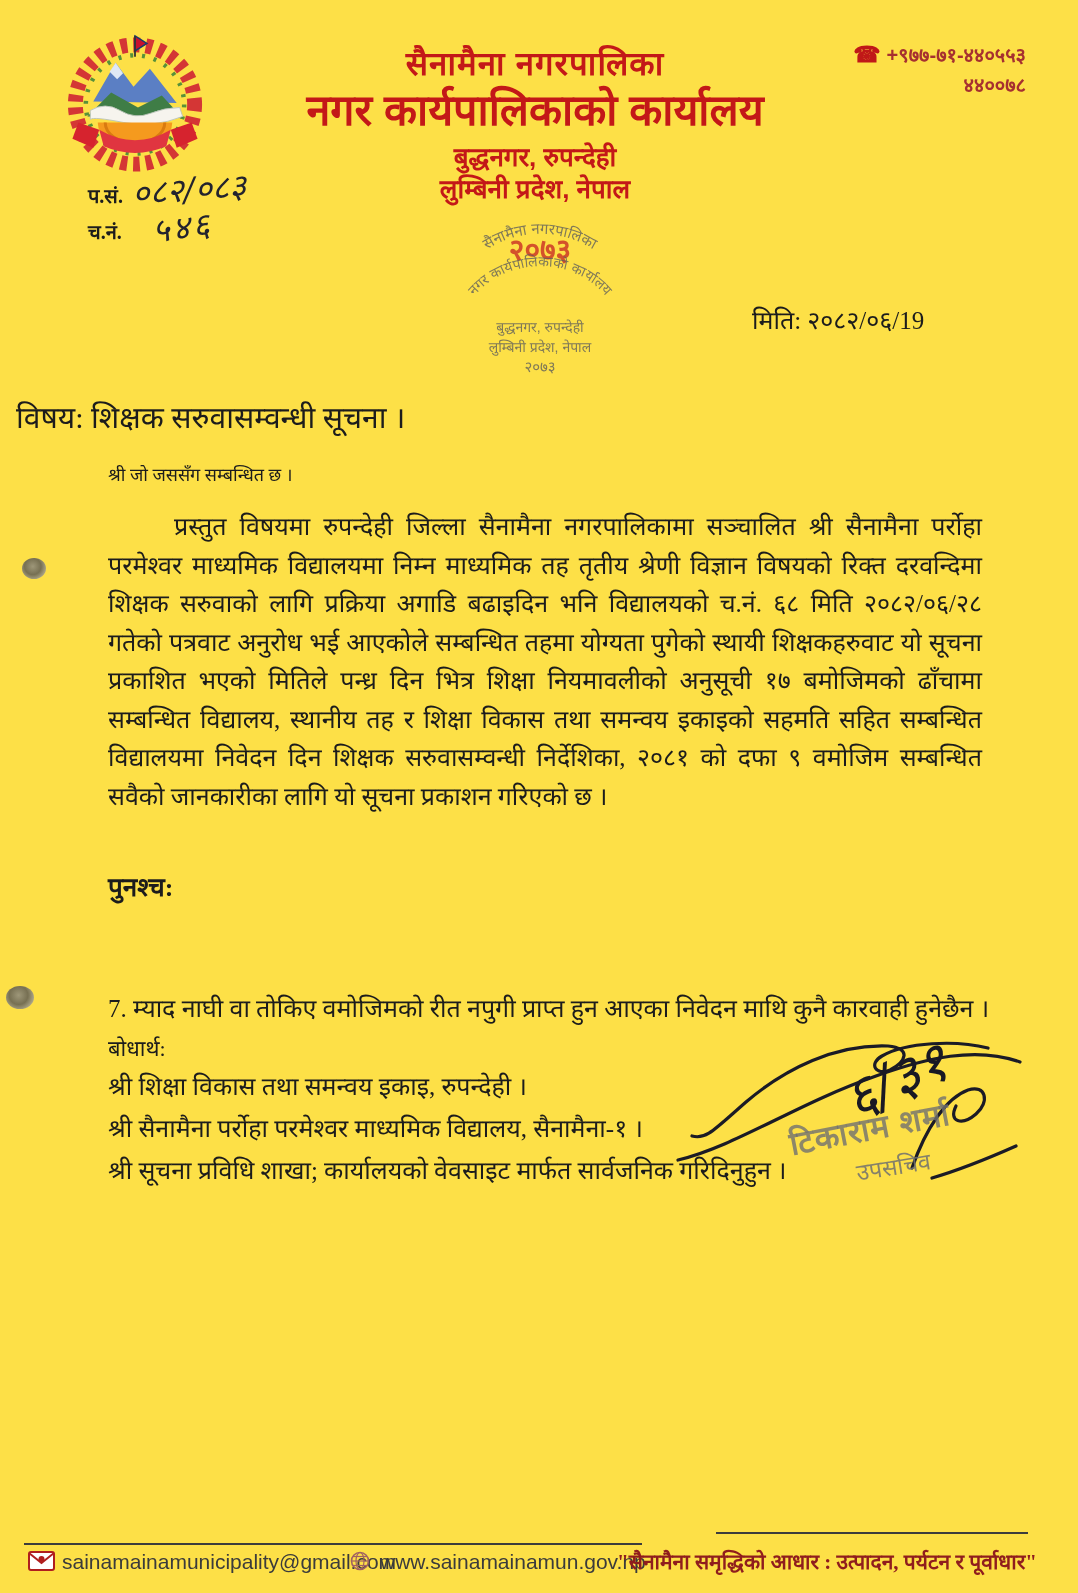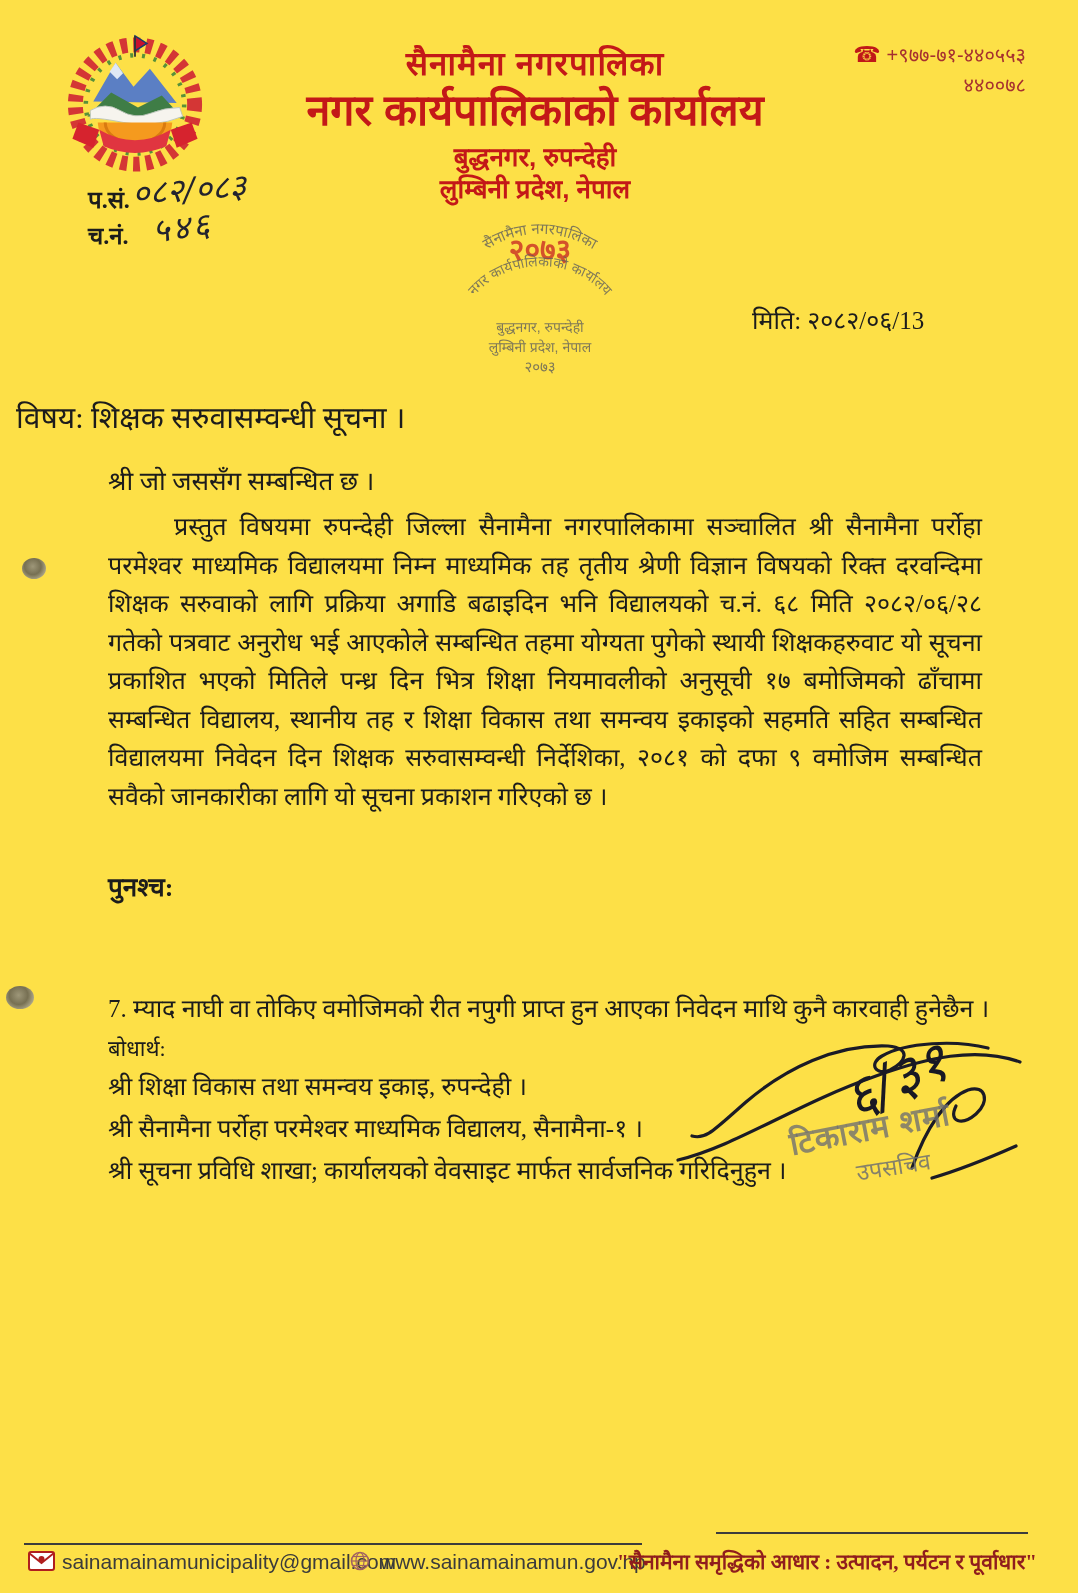--- a/index.html
+++ b/index.html
@@ -12,30 +12,30 @@
     font-family:"Liberation Serif", serif;
     color:#1c1c1c;
   }
   .abs{position:absolute;}
   
   .head-line{left:230px;width:610px;text-align:center;color:#c31818;font-family:"Liberation Sans",sans-serif;font-weight:bold;}
   .head-municipality{top:40px;font-size:33px;letter-spacing:1px;}
   .head-office{top:79px;font-size:43px;}
   .head-addr1{top:138px;font-size:26px;}
   .head-addr2{top:170px;font-size:26px;}
-  .phones{right:52px;top:40px;text-align:right;color:#a63030;font-size:20px;font-family:"Liberation Sans",sans-serif;line-height:30px;}
+  .phones{right:52px;top:40px;text-align:right;color:#a63030;font-size:20px;font-family:"Liberation Sans",sans-serif;line-height:30px;font-weight:bold;}
   .phone-icon{color:#c01818;font-size:22px;margin-right:6px;}
-  .ref-label{left:88px;font-size:24px;font-weight:bold;}
+  .ref-label{left:88px;font-size:20px;font-weight:bold;}
   .hand{font-style:italic;color:#23232e;font-family:"DejaVu Serif",serif;}
   .ref-value{left:132px;top:166px;font-size:33px;transform:rotate(-4deg);}
   .ch-value{left:152px;top:204px;font-size:33px;transform:rotate(-7deg);letter-spacing:3px;}
   .date-line{left:752px;top:302px;font-size:25px;}
   
   .subject{left:16px;right:0;top:396px;text-align:left;font-size:30px;}
-  .salutation{left:108px;top:462px;font-size:26px;}
+  .salutation{left:108px;top:462px;font-size:18px;}
   .body-par{left:108px;width:874px;top:508px;font-size:25px;line-height:38.5px;text-align:justify;text-indent:66px;}
   .ps-head{left:108px;top:868px;font-size:26px;font-weight:bold;}
   .ps-item1{left:108px;top:905px;width:860px;font-size:25px;line-height:40px;}
   .ps-item2{left:108px;top:990px;width:890px;font-size:25px;}
   .cc-head{left:108px;top:1032px;font-size:22px;}
   .cc-item{left:108px;font-size:25px;}
   .cc-0{top:1068px;}
   .cc-1{top:1110px;}
   .cc-2{top:1152px;}
   
@@ -103,21 +103,21 @@
     <text font-size="30" font-weight="bold" fill="rgba(198,34,34,0.75)" x="128" y="78" text-anchor="middle" font-family="Liberation Sans, sans-serif">२०७३</text>
     <g fill="rgba(92,92,92,0.78)" font-family="Liberation Sans, sans-serif">
       <text font-size="15"><textPath href="#arcTop" startOffset="50%" text-anchor="middle">सैनामैना नगरपालिका</textPath></text>
       <text font-size="14"><textPath href="#arcMid" startOffset="50%" text-anchor="middle">नगर कार्यपालिकाको कार्यालय</textPath></text>
       <text font-size="14" x="128" y="150" text-anchor="middle">बुद्धनगर, रुपन्देही</text>
       <text font-size="14" x="128" y="170" text-anchor="middle">लुम्बिनी प्रदेश, नेपाल</text>
       <text font-size="15" x="128" y="190" text-anchor="middle">२०७३</text>
     </g>
   </svg>
 
-  <div class="abs date-line">मिति: २०८२/०६/13</div>
+  <div class="abs date-line">मिति: २०८२/०६/19</div>
 
   <div class="abs subject">विषय: शिक्षक सरुवासम्वन्धी सूचना ।</div>
   <div class="abs salutation">श्री जो जससँग सम्बन्धित छ ।</div>
   <div class="abs body-par">प्रस्तुत विषयमा रुपन्देही जिल्ला सैनामैना नगरपालिकामा सञ्चालित श्री सैनामैना पर्रोहा परमेश्वर माध्यमिक विद्यालयमा निम्न माध्यमिक तह तृतीय श्रेणी विज्ञान विषयको रिक्त दरवन्दिमा शिक्षक सरुवाको लागि प्रक्रिया अगाडि बढाइदिन भनि विद्यालयको च.नं. ६८ मिति २०८२/०६/२८ गतेको पत्रवाट अनुरोध भई आएकोले सम्बन्धित तहमा योग्यता पुगेको स्थायी शिक्षकहरुवाट यो सूचना प्रकाशित भएको मितिले पन्ध्र दिन भित्र शिक्षा नियमावलीको अनुसूची १७ बमोजिमको ढाँचामा सम्बन्धित विद्यालय, स्थानीय तह र शिक्षा विकास तथा समन्वय इकाइको सहमति सहित सम्बन्धित विद्यालयमा निवेदन दिन शिक्षक सरुवासम्वन्धी निर्देशिका, २०८१ को दफा ९ वमोजिम सम्बन्धित सवैको जानकारीका लागि यो सूचना प्रकाशन गरिएको छ ।</div>
 
   <div class="abs ps-head">पुनश्च:</div>
   <div class="abs ps-item2">7. म्याद नाघी वा तोकिए वमोजिमको रीत नपुगी प्राप्त हुन आएका निवेदन माथि कुनै कारवाही हुनेछैन ।</div>
 
   <div class="abs cc-head">बोधार्थ:</div>
   <div class="abs cc-item cc-0">श्री शिक्षा विकास तथा समन्वय इकाइ, रुपन्देही ।</div>

